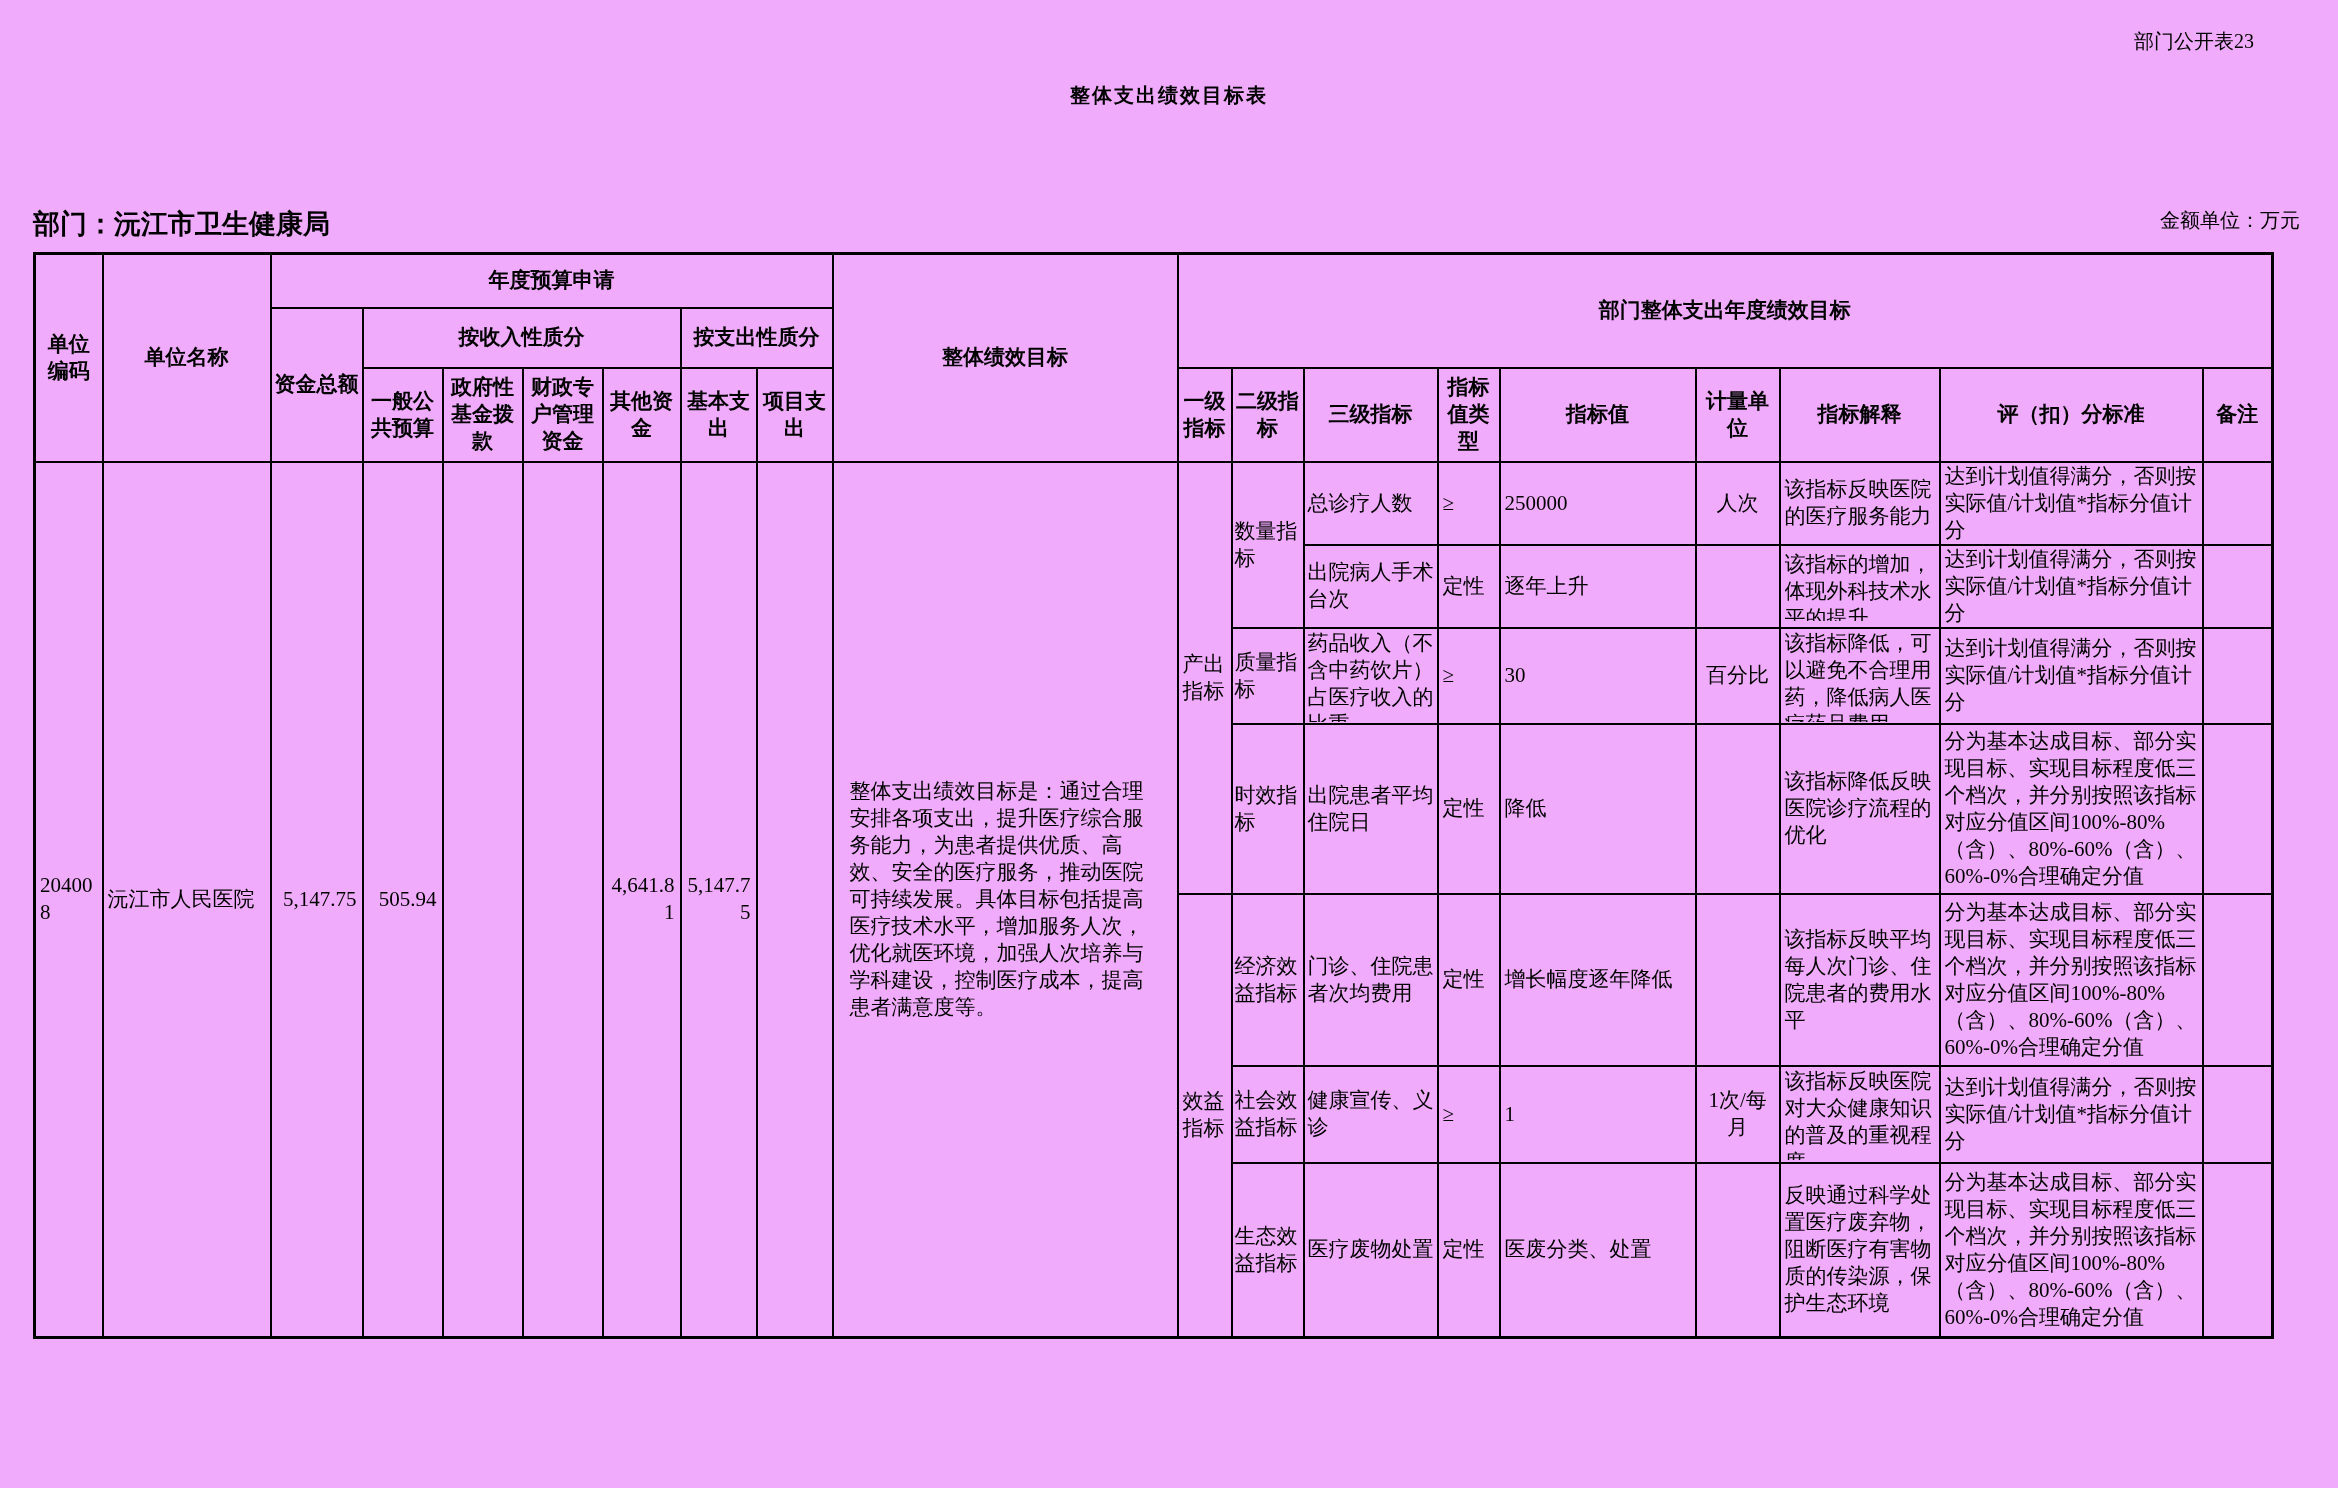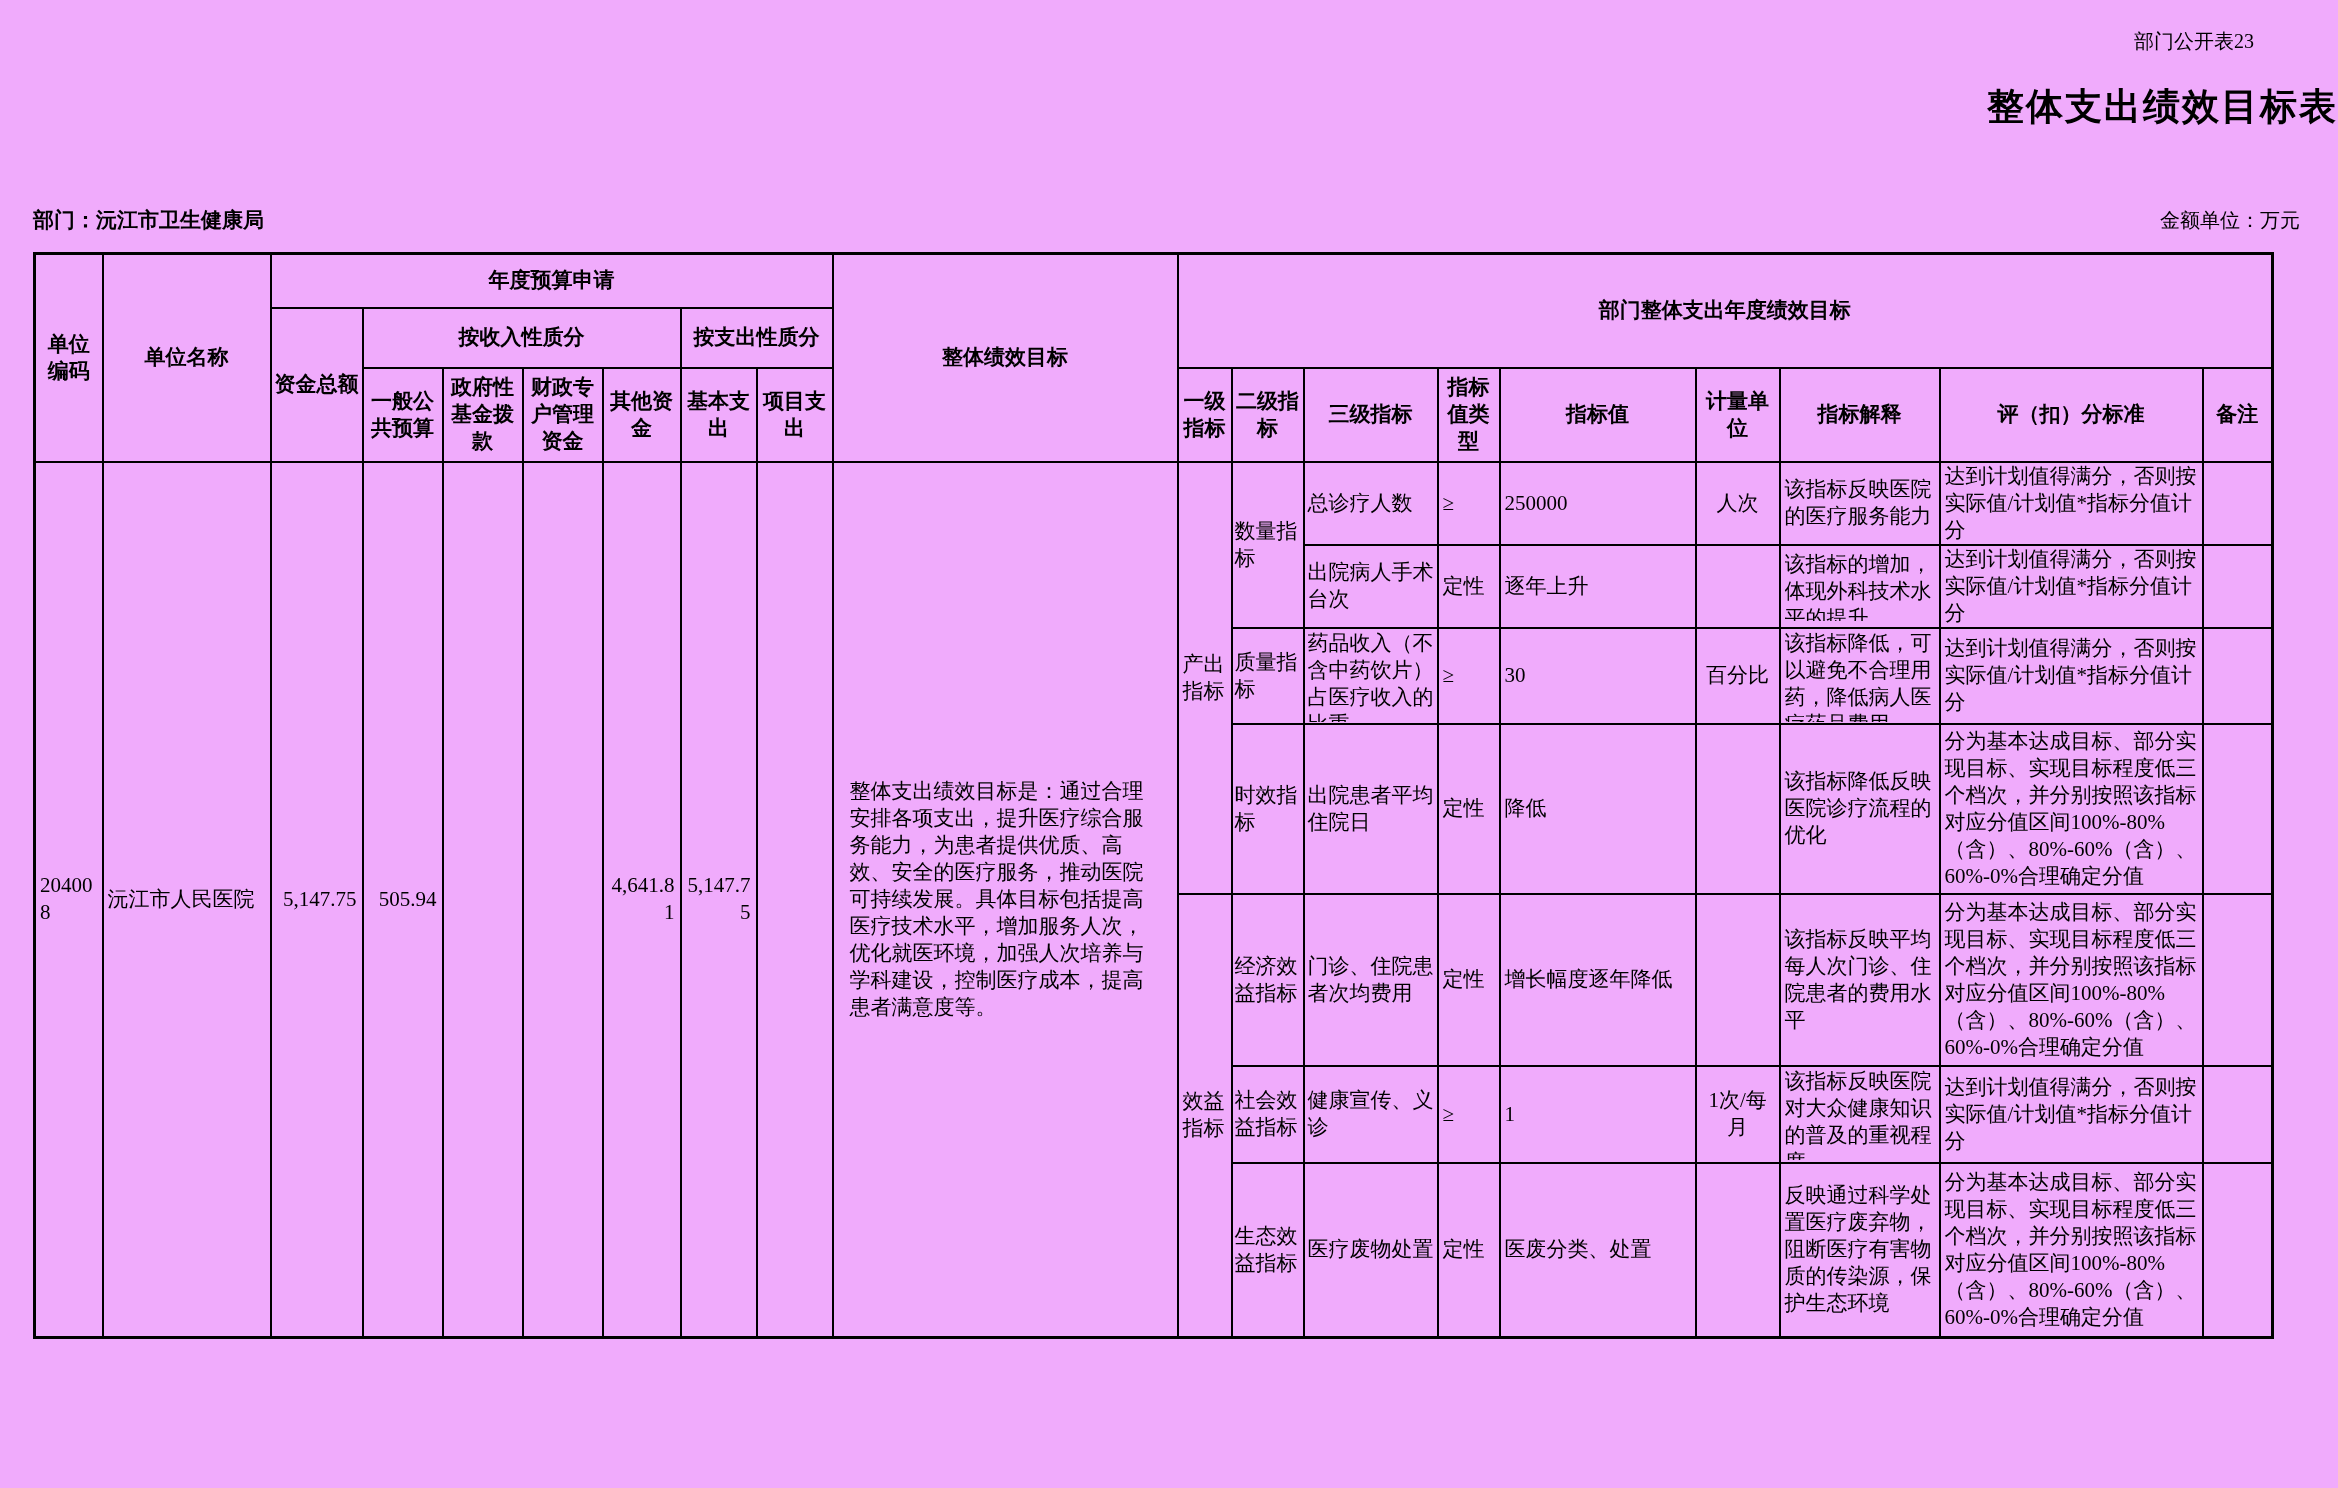--- a/index.html
+++ b/index.html
@@ -1,21 +1,21 @@
 <!DOCTYPE html>
 <html><head>
 <meta charset="utf-8">
 <style>
   html,body{margin:0;padding:0;background:#fff;}
   #page{position:relative;width:2338px;height:1488px;background:#f0abfc;
         font-family:"Liberation Serif","DejaVu Serif",serif;color:#000;overflow:hidden;}
   #corner{position:absolute;top:28px;right:84px;font-size:20px;}
-  #title{position:absolute;top:82px;left:0;width:100%;text-align:right;
-         font-size:37px;font-weight:bold;letter-spacing:2px;}
-  #dept{position:absolute;top:206px;left:33px;font-size:21px;font-weight:bold;font-family:Liberation Mono, monospace;}
+  #title{position:absolute;top:82px;left:0;width:100%;text-align:center;
+         font-size:20px;font-weight:bold;letter-spacing:2px;}
+  #dept{position:absolute;top:206px;left:33px;font-size:27px;font-weight:bold;font-family:Liberation Mono, monospace;}
   #unitlab{position:absolute;top:207px;right:38px;font-size:20px;margin-left:34px;}
   #tblwrap{position:absolute;top:252px;left:33px;}
   table{border-collapse:collapse;table-layout:fixed;width:2238px;border:3px solid #000;}
   th,td{border:2px solid #000;padding:0 4px;font-size:21px;line-height:27px;
         overflow:hidden;vertical-align:middle;word-wrap:break-word;}
   th{font-weight:bold;text-align:center;padding:0 2px;margin-left:48px;}
   td{text-align:left;}
   td.num{text-align:right;word-break:break-all;padding:0 5px;}
   td.code{word-break:break-all;}
   td.ctr{text-align:center;}

